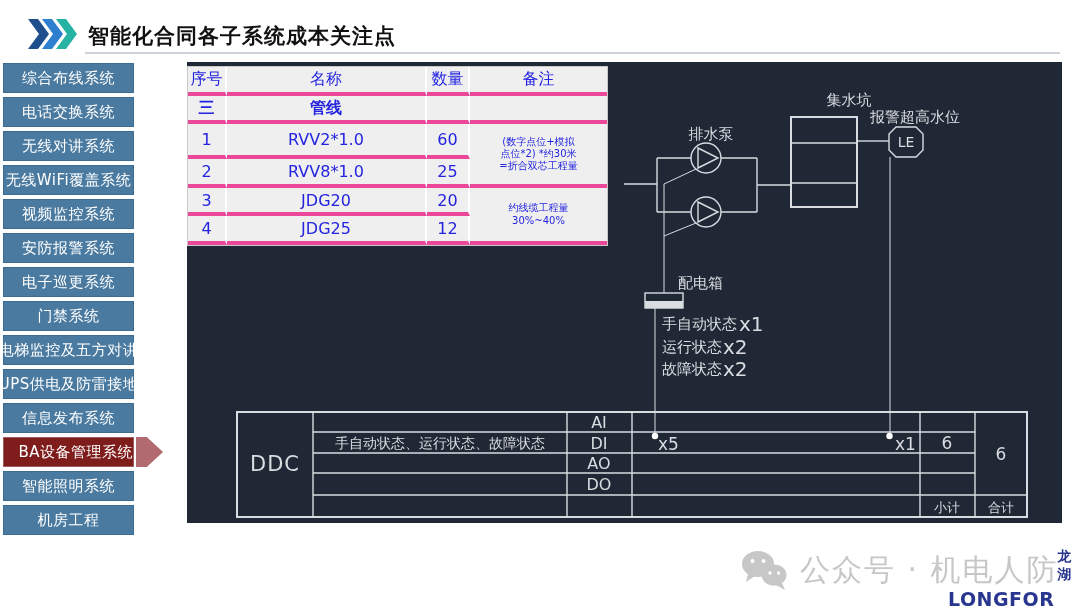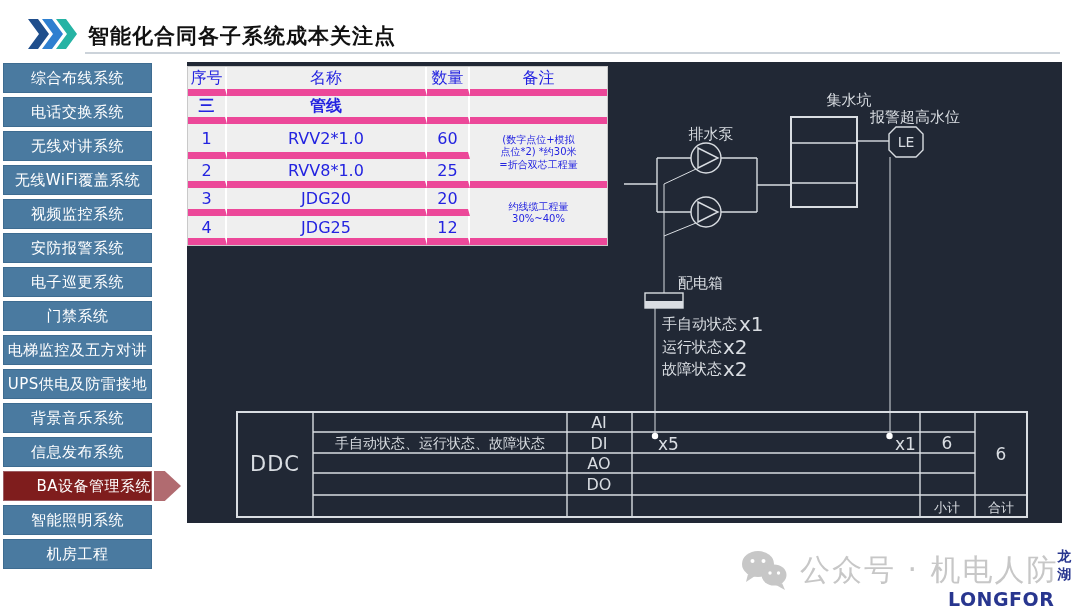--- a/index.html
+++ b/index.html
@@ -7,39 +7,39 @@
   body { font-family:"DejaVu Sans","Liberation Sans",sans-serif; }
   .slide { position:relative; width:1080px; height:608px; background:#fff; overflow:hidden; }
 
   
   .hdr-chevrons { position:absolute; left:28px; top:18px; }
   .page-title { position:absolute; left:88px; top:22px; font-size:21px; font-weight:bold; color:#111;
                 letter-spacing:1px; font-family:"DejaVu Sans",sans-serif; }
   .title-underline { position:absolute; left:85px; top:52px; width:975px; height:2px; background:#ccd3da; }
 
   
-  .sidebar { position:absolute; left:3px; top:63px; width:149px; display:flex; flex-direction:column; gap:4px; }
+  .sidebar { position:absolute; left:3px; top:63px; width:131px; display:flex; flex-direction:column; gap:4px; }
   .side-item { position:relative; height:30px; background:#4a7aa0; border:1px solid #3e6c91;
                color:#fff; font-size:15px; display:flex; align-items:center; justify-content:center;
                white-space:nowrap; letter-spacing:0.5px; }
   .side-item.active { background:#7f1d1d; border-color:#9d5c62;justify-content:flex-end; }
   .side-item.active .arrow { position:absolute; right:-30px; top:-1px; width:27px; height:30px;
                background:#b16b70; clip-path:polygon(0 0,40% 0,100% 50%,40% 100%,0 100%); }
 
   
   .diagram-panel { position:absolute; left:187px; top:62px; width:875px; height:461px; background:#212835; }
   .diagram-panel text { font-family:"DejaVu Sans","Liberation Sans",sans-serif; fill:#d9dde2; }
 
   
   .cost-table { position:absolute; left:187px; top:66px; width:421px; height:180px;
                 background:#efefef; border:1px solid #c9c9c9;
                 display:grid; grid-template-columns:39px 200px 43px 1fr;
                 grid-template-rows:29px 28px 35px 29px 28px 1fr;
                 color:#2323e0; font-size:16px; }
-  .ct-cell { border-right:2px solid #fff; border-bottom:7px solid #ec4899;
+  .ct-cell { border-right:2px solid #fff; border-bottom:4px solid #ec4899;
              display:flex; align-items:center; justify-content:center; text-align:center; overflow:hidden; }
   .ct-cell.last-col { border-right:none; }
   .ct-bold { font-weight:bold; }
   .ct-remark { white-space:pre-line; line-height:1.22; font-size:10px; }
   .rspan2 { grid-row:span 2; }
 
   
   .watermark { position:absolute; left:740px; top:549px; display:flex; align-items:center; gap:12px;
                color:#c7c7c7;text-align:center; }
   .watermark-text { font-size:30px; letter-spacing:2px; }
@@ -68,21 +68,20 @@
     <div class="side-item">综合布线系统</div>
     <div class="side-item">电话交换系统</div>
     <div class="side-item">无线对讲系统</div>
     <div class="side-item">无线WiFi覆盖系统</div>
     <div class="side-item">视频监控系统</div>
     <div class="side-item">安防报警系统</div>
     <div class="side-item">电子巡更系统</div>
     <div class="side-item">门禁系统</div>
     <div class="side-item">电梯监控及五方对讲</div>
     <div class="side-item">UPS供电及防雷接地</div>
-    <div class="side-item">背景音乐系统</div>
     <div class="side-item">信息发布系统</div>
     <div class="side-item active">
       <span>BA设备管理系统</span>
       <span class="arrow"></span>
     </div>
     <div class="side-item">智能照明系统</div>
     <div class="side-item">机房工程</div>
   </div>
 
   <div class="diagram-panel">

